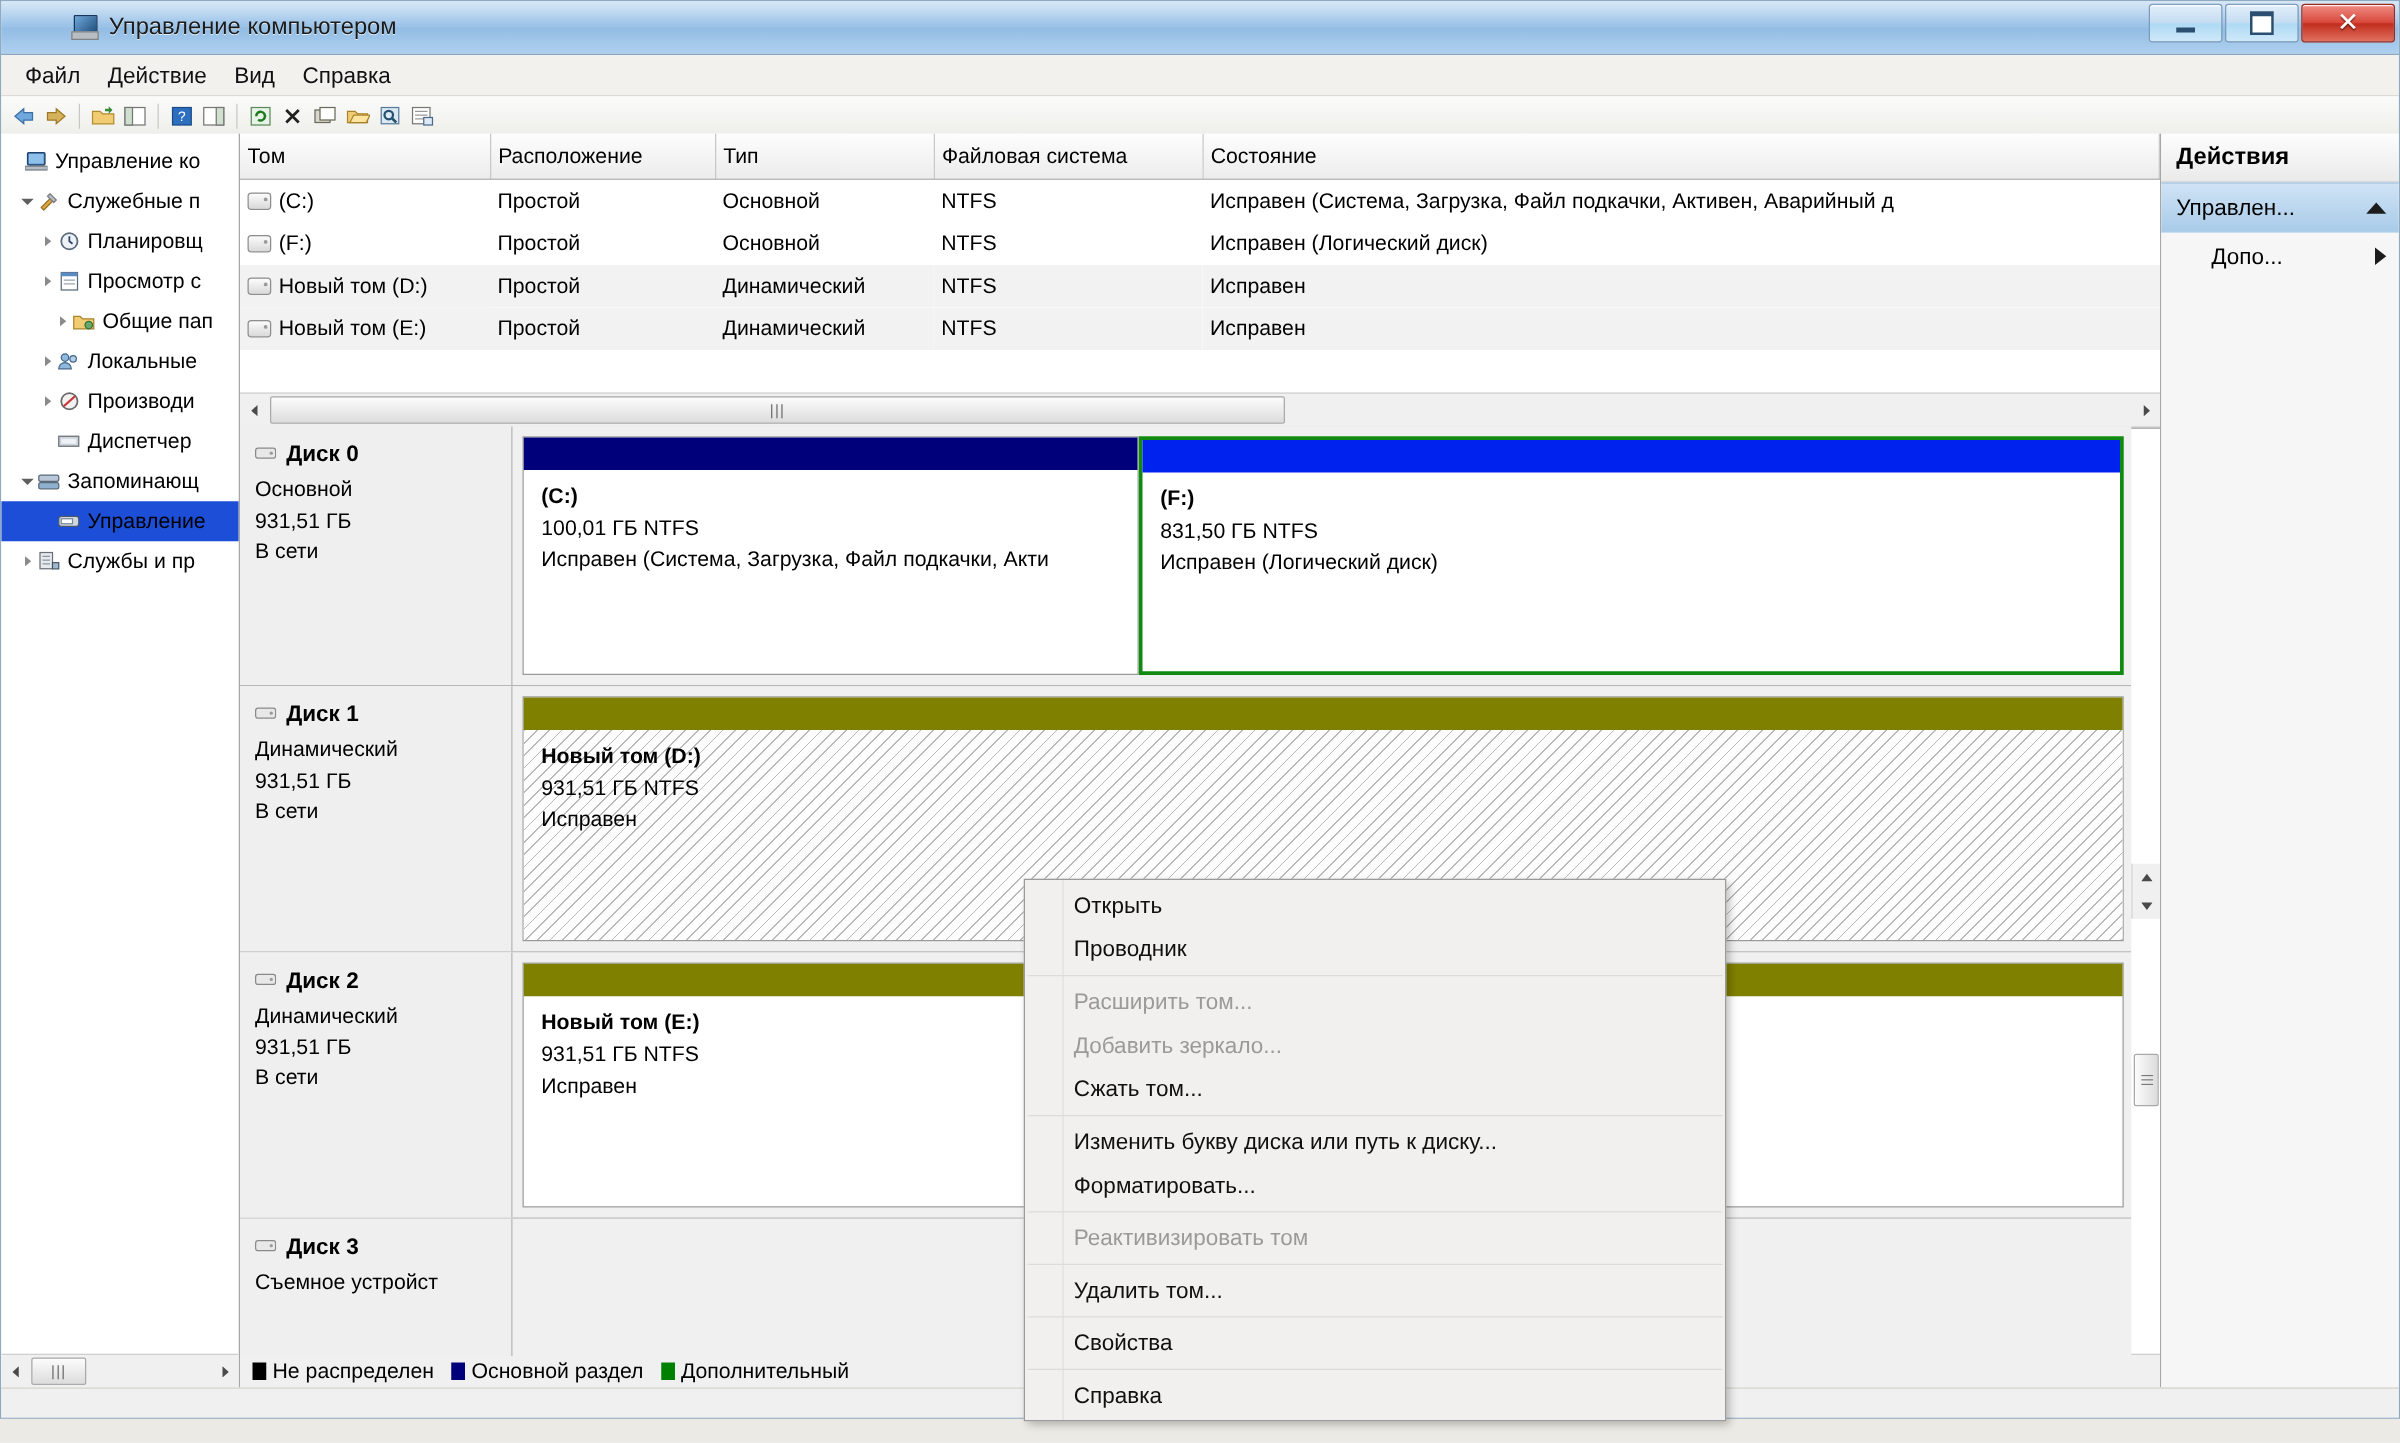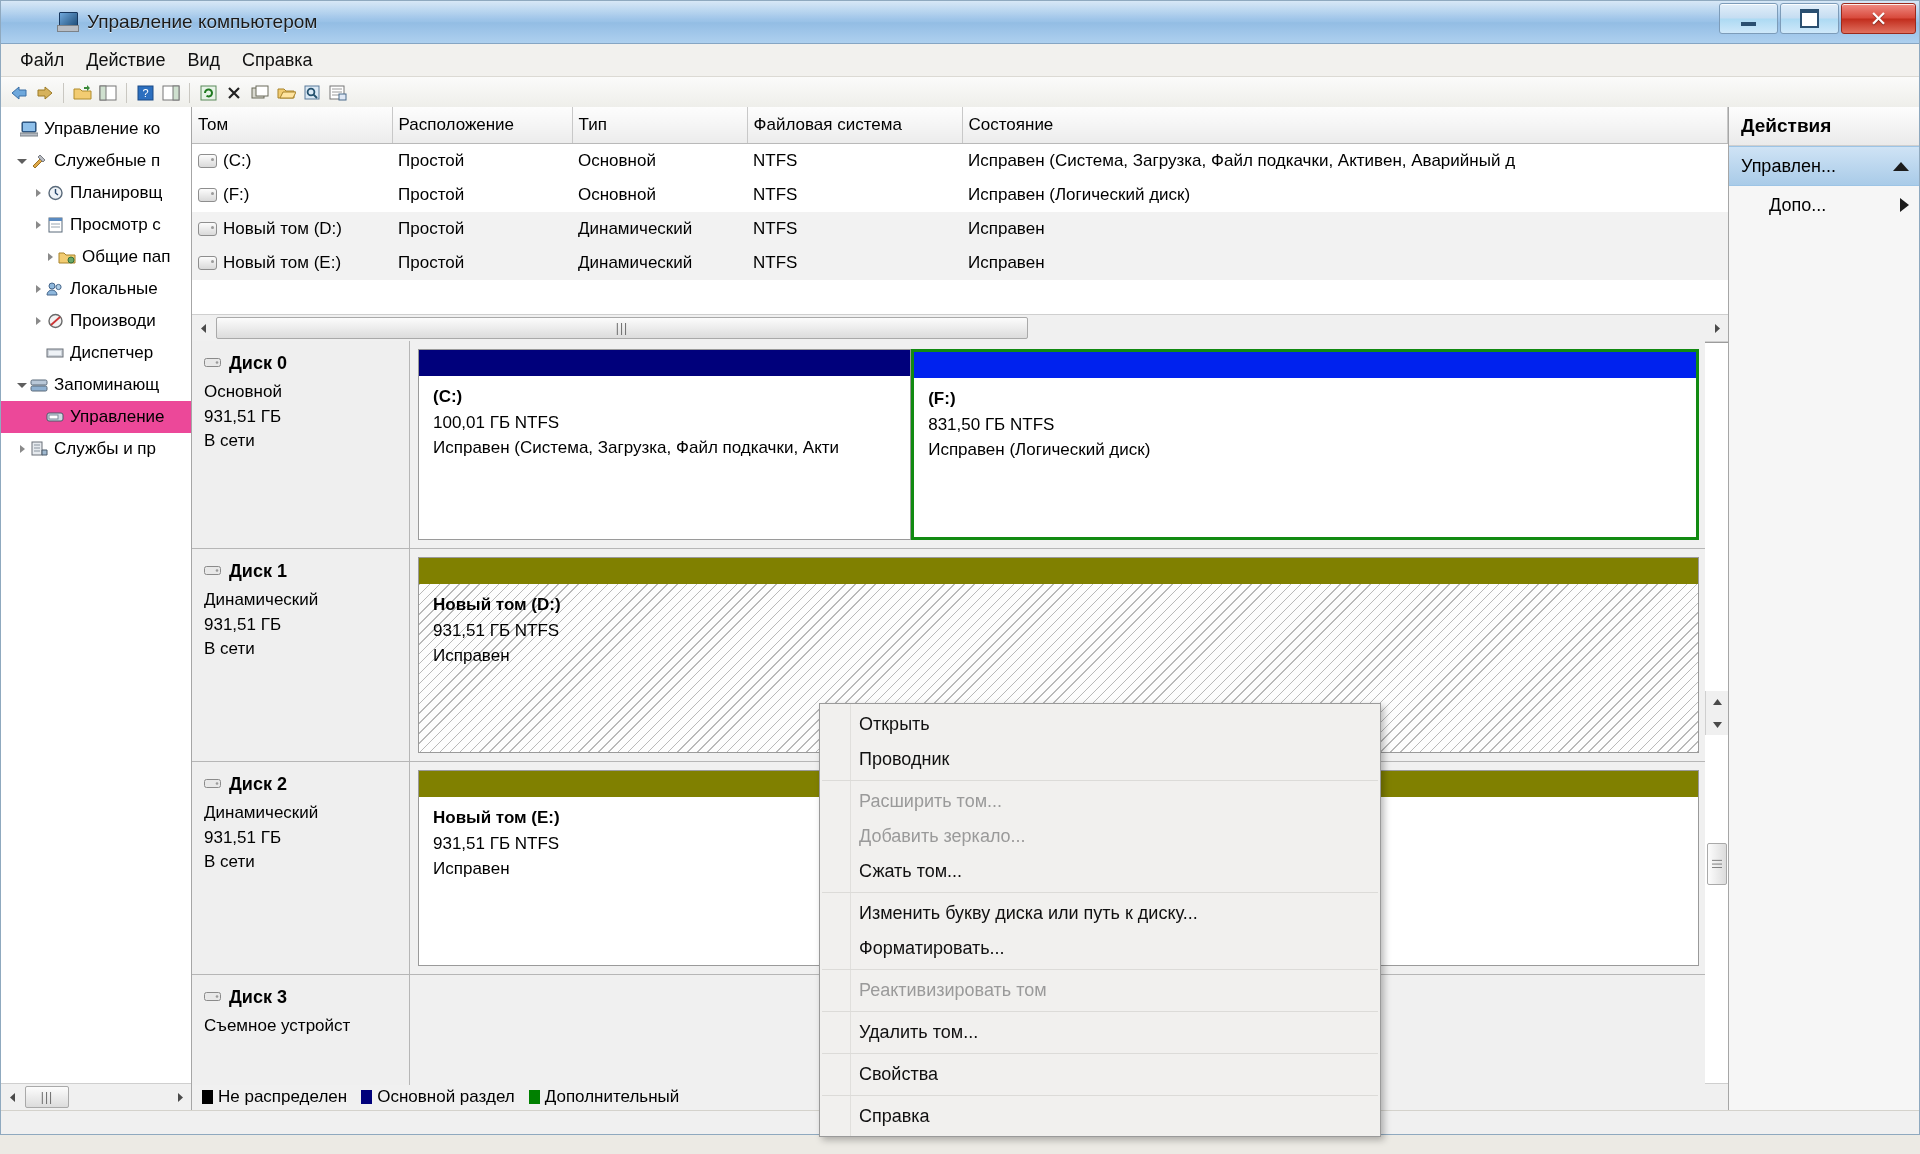--- a/index.html
+++ b/index.html
@@ -49,21 +49,21 @@
   .tb{width:24px;height:24px;display:flex;align-items:center;justify-content:center;position:relative;}
   .tsep{width:1px;height:20px;background:#c9c7c1;margin:0 4px;}
   
   .bodysplit{position:absolute;left:0;top:106px;right:0;bottom:24px;display:flex;}
   .tree{
     width:190px;flex:0 0 190px;background:#fff;border-right:1px solid #a6a6a6;
     overflow:hidden;position:relative;
   }
   .treeitems{padding-top:6px;}
   .trow{display:flex;align-items:center;height:32px;white-space:nowrap;font-size:17px;padding-right:4px;}
-  .trow.sel{background:#ec4899;}
+  .trow.sel{background:#1d4ed8;}
   .tw{width:14px;flex:0 0 14px;display:flex;align-items:center;justify-content:center;}
   .arr{width:0;height:0;border-left:5px solid #8a8a8a;border-top:4px solid transparent;border-bottom:4px solid transparent;}
   .arr.open{border-left:5px solid transparent;border-right:5px solid transparent;border-top:5px solid #5f5f5f;border-bottom:0;}
   .tico{width:20px;height:18px;flex:0 0 20px;margin-right:5px;display:flex;align-items:center;justify-content:center;}
   .tlbl{overflow:hidden;text-overflow:clip;}
   .treeScrollBot{position:absolute;left:0;right:0;bottom:0;height:26px;background:#f0f0f0;border-top:1px solid #cfcfcf;display:flex;align-items:center;}
   .hsb-arrow{width:24px;height:24px;display:flex;align-items:center;justify-content:center;}
   .hsb-thumb{height:20px;background:linear-gradient(to bottom,#fcfcfc,#dcdcdc);border:1px solid #a9a9a9;border-radius:2px;display:flex;align-items:center;justify-content:center;}
   .grip{font-size:12px;color:#6b6b6b;letter-spacing:1px;}
   

